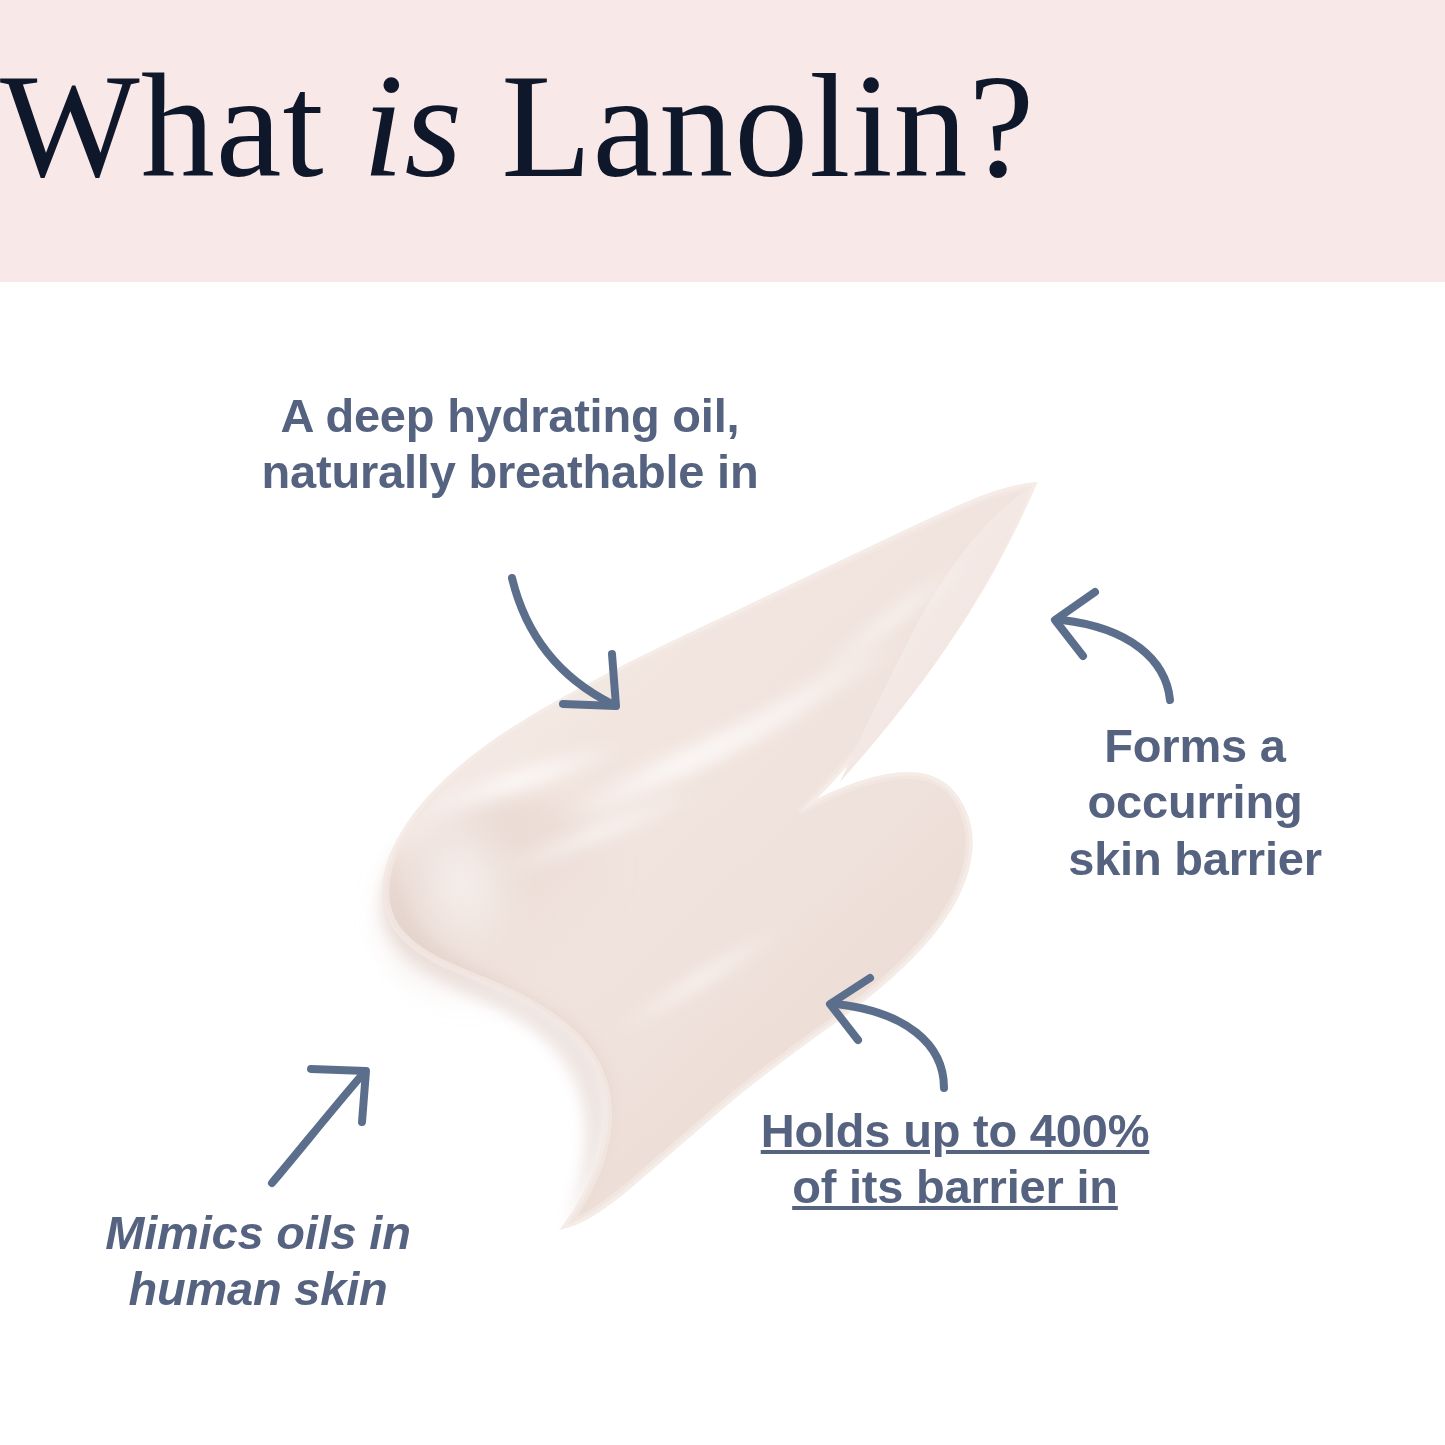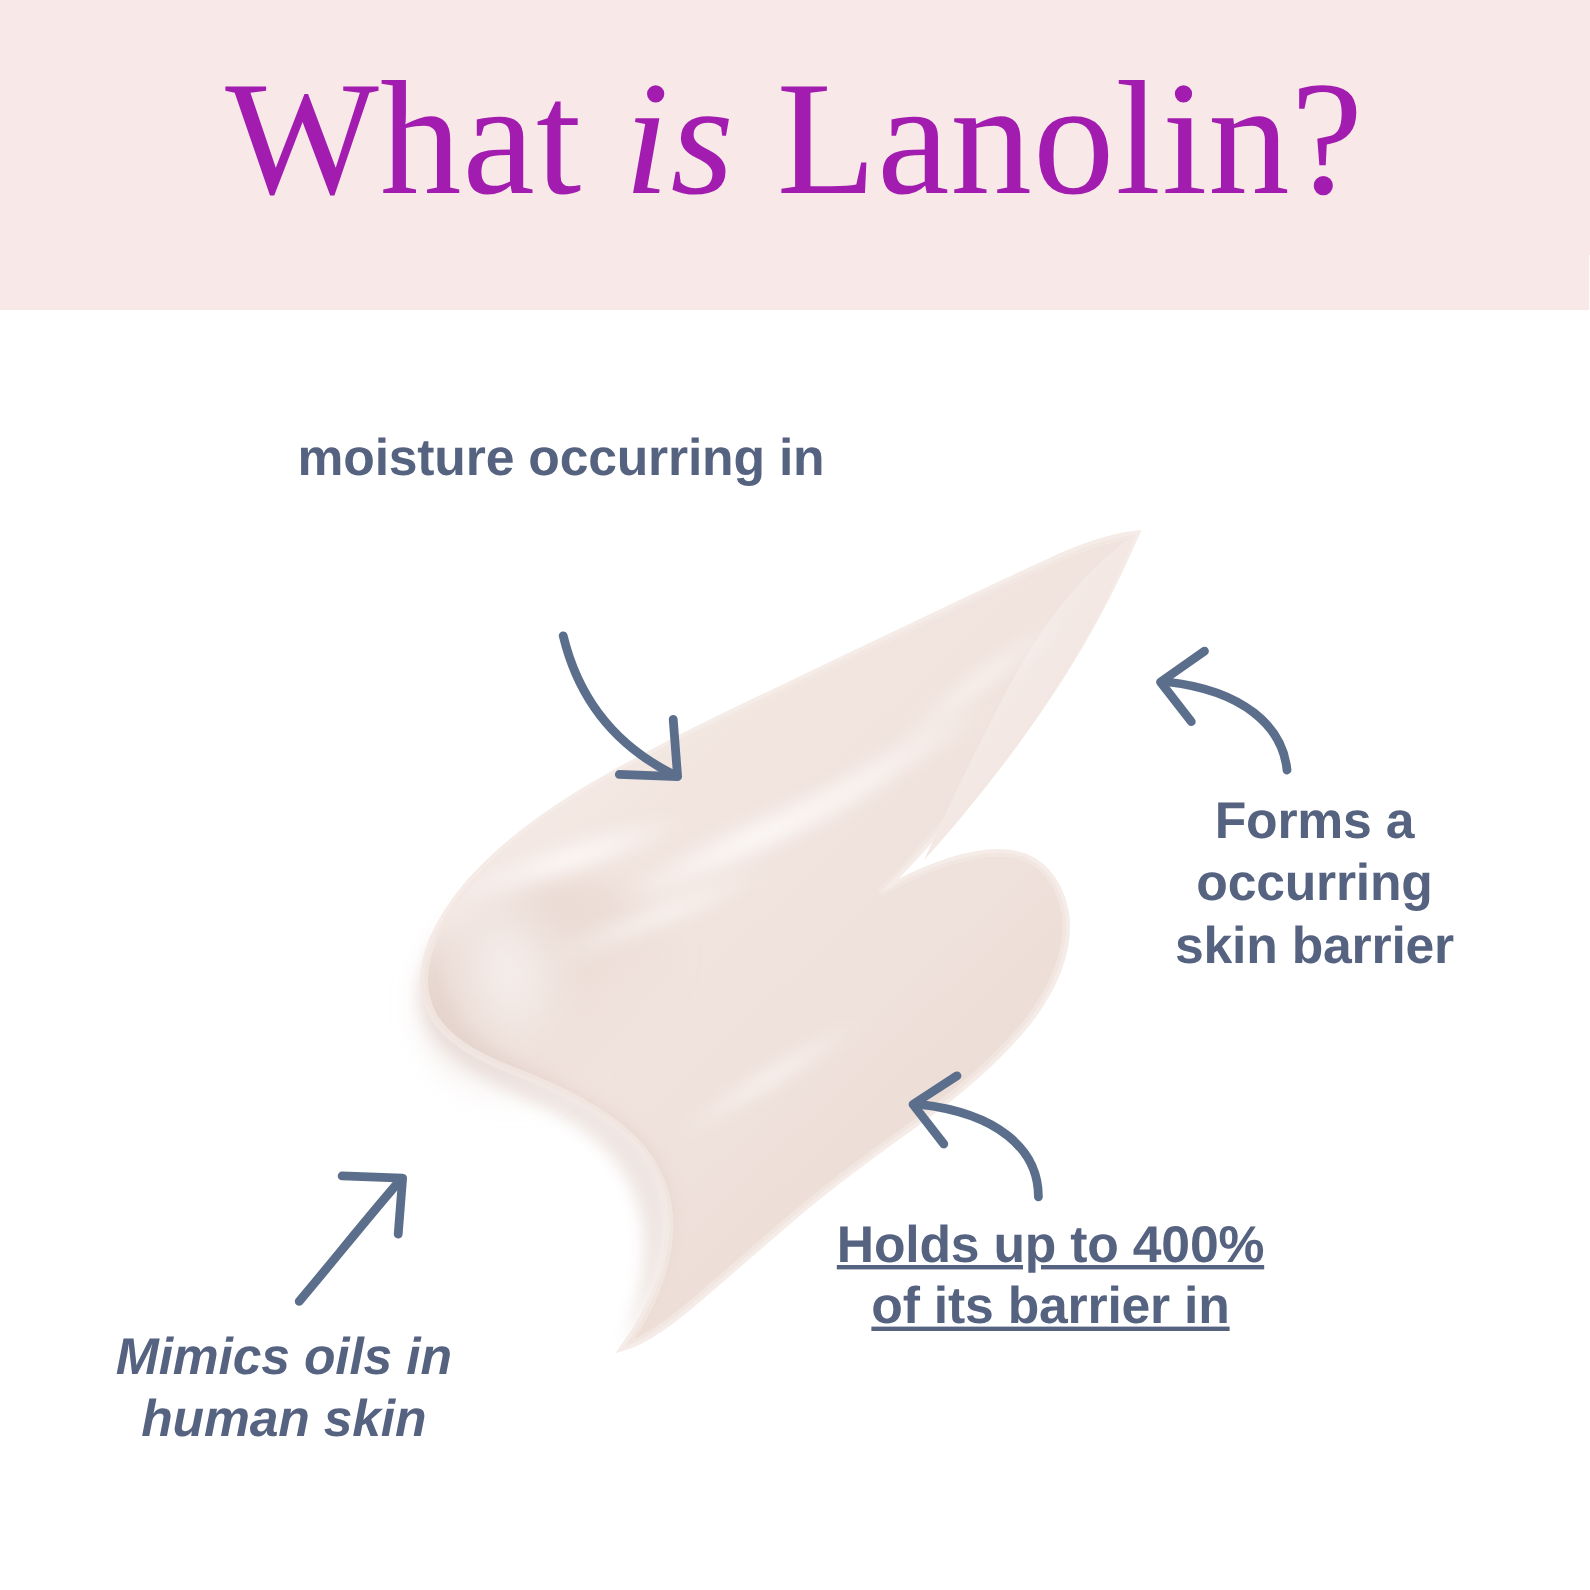--- a/index.html
+++ b/index.html
@@ -23,26 +23,25 @@
     top: 0;
     width: 1445px;
     height: 282px;
     background: #f8e8e8;
   }
   .header-title {
     position: absolute;
     left: 0;
     top: 52px;
     width: 1445px;
-    text-align: center;
     font-family: "Liberation Serif", serif;
     font-size: 148px;
     line-height: 1.0;
     letter-spacing: 1px;
-    color: #a21caf;
+    color: #0f172a;
     white-space: nowrap;
   }
   .header-title .em {
     font-style: italic;
   }
 
   
   .body-area {
     position: absolute;
     left: 0;
@@ -235,21 +234,22 @@
 
         <g>
           <path d="M 272 1183 C 300 1150, 330 1112, 362 1075"></path>
           <path d="M 311 1069 L 366 1071 L 362 1122"></path>
         </g>
       </g>
     </svg>
   </div>
 
   <div class="callout" id="callout-hydrating">
-    <span class="ln">moisture occurring in</span>
+    <span class="ln">A deep hydrating oil,</span>
+    <span class="ln">naturally breathable in</span>
   </div>
 
   <div class="callout" id="callout-barrier">
     <span class="ln">Forms a</span>
     <span class="ln">occurring</span>
     <span class="ln">skin barrier</span>
   </div>
 
   <div class="callout" id="callout-moisture">
     <span class="ln">Holds up to 400%</span>

